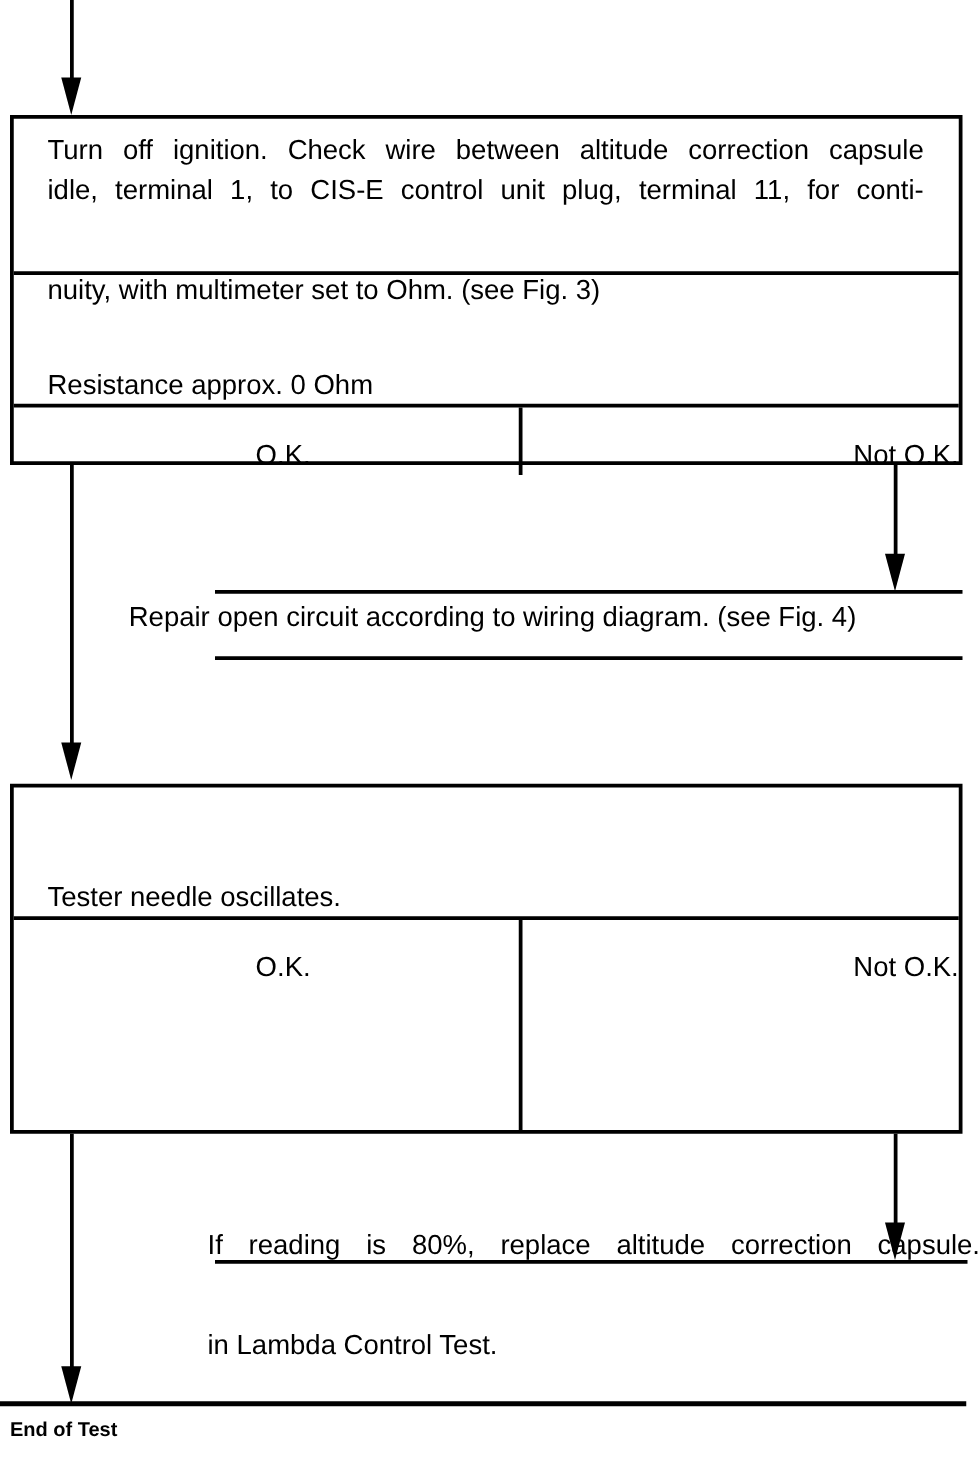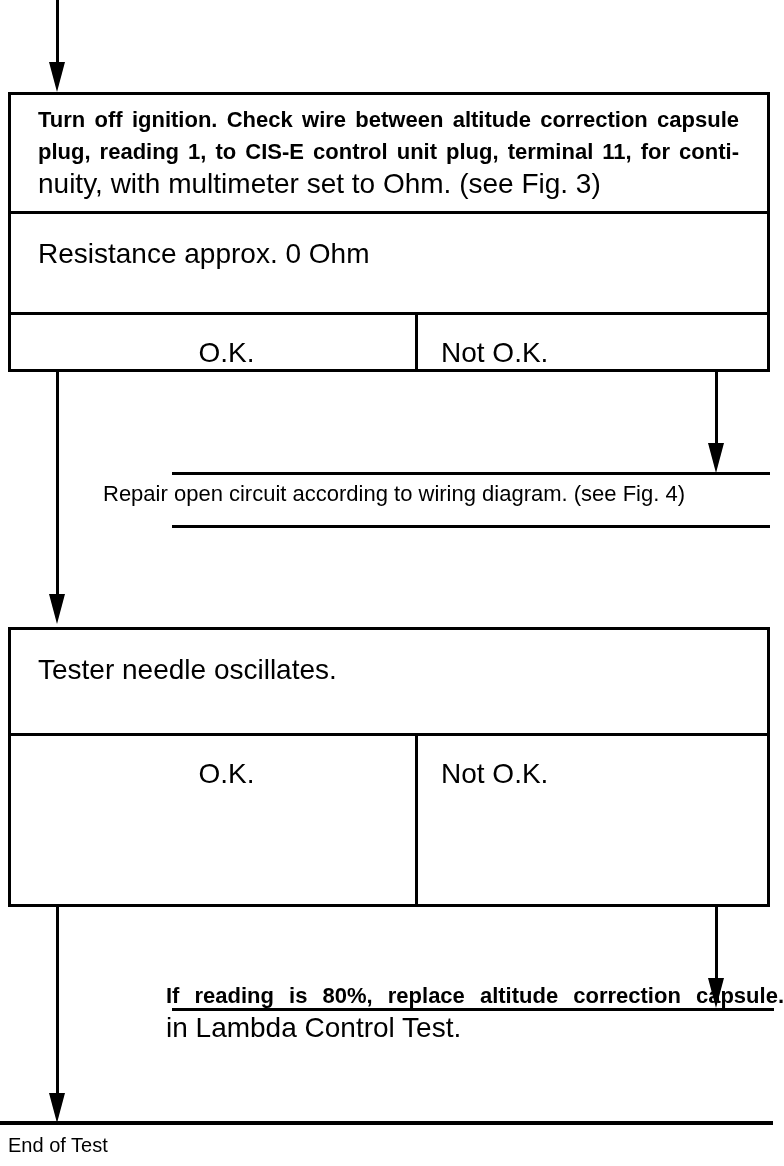--- a/index.html
+++ b/index.html
@@ -43,36 +43,37 @@
   }
   .cell-ok {
     width: 377px;
     border-right: 3px solid #000;
     padding: 22px 0 0 27px;
     box-sizing: content-box;
     text-align: center;
   }
   .cell-notok {
     flex: 1;
-    padding: 22px 0 0 23px;
+    padding: 22px 0 0 41px;
+    text-align: right;
   }
   .tline {
-    font-size: 28px;
+    font-size: 22px;
     line-height: 32px;
     white-space: nowrap;
+    margin-top: 48px;
   }
   .wline {
     font-size: 22px;
     line-height: 32px;
   }
   .stretch {
     white-space: normal;
     text-align: justify;
     text-align-last: justify;
-    font-weight: bold;
   }
   .rule {
     position: absolute;
     background: #000;
     height: 3px;
   }
   .arrow {
     position: absolute;
     width: 16px;
   }
@@ -106,39 +107,39 @@
   .note2-text {
     position: absolute;
     left: 166px;
     top: 980px;
     width: 618px;
   }
   .end-label {
     position: absolute;
     left: 8px;
     top: 1131px;
-    font-size: 20px;
+    font-size: 16px;
     line-height: 28px;
-    font-weight: normal;
+    font-weight: bold;
   }
 </style>
 </head>
 <body>
 
 <div class="page">
 
   <div class="arrow" style="left:49px; top:0; height:92px;">
     <div class="shaft"></div>
     <div class="head"></div>
   </div>
 
   <div class="box" style="top:92px;">
     <div class="row-instr">
       <div class="wline stretch">Turn off ignition. Check wire between altitude correction capsule</div>
-      <div class="wline stretch">plug, reading 1, to CIS-E control unit plug, terminal 11, for conti-</div>
+      <div class="wline stretch">idle, terminal 1, to CIS-E control unit plug, terminal 11, for conti-</div>
       <div class="tline">nuity, with multimeter set to Ohm. (see Fig. 3)</div>
     </div>
     <div class="row-result">
       <div class="tline">Resistance approx. 0 Ohm</div>
     </div>
     <div class="row-split">
       <div class="cell-ok">
         <span class="tline">O.K.</span>
       </div>
       <div class="cell-notok">

